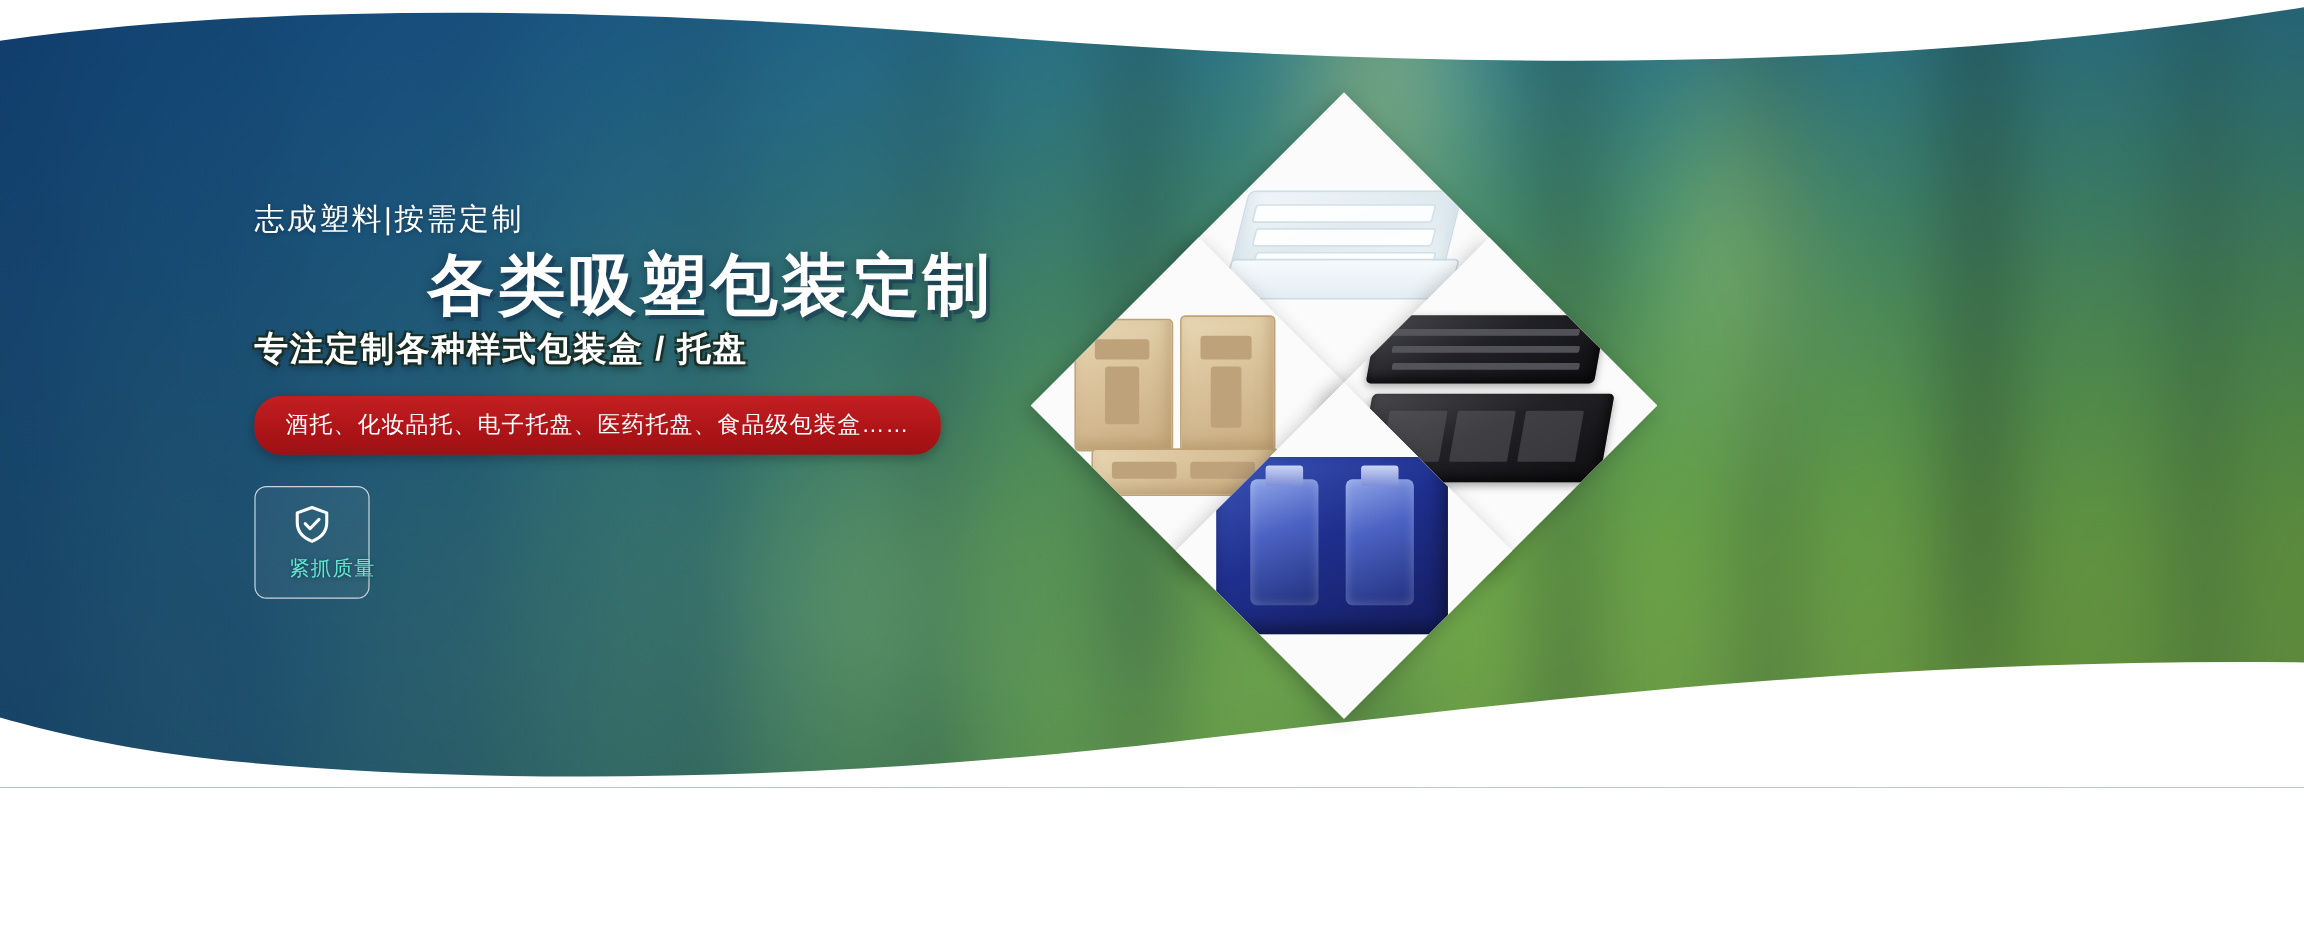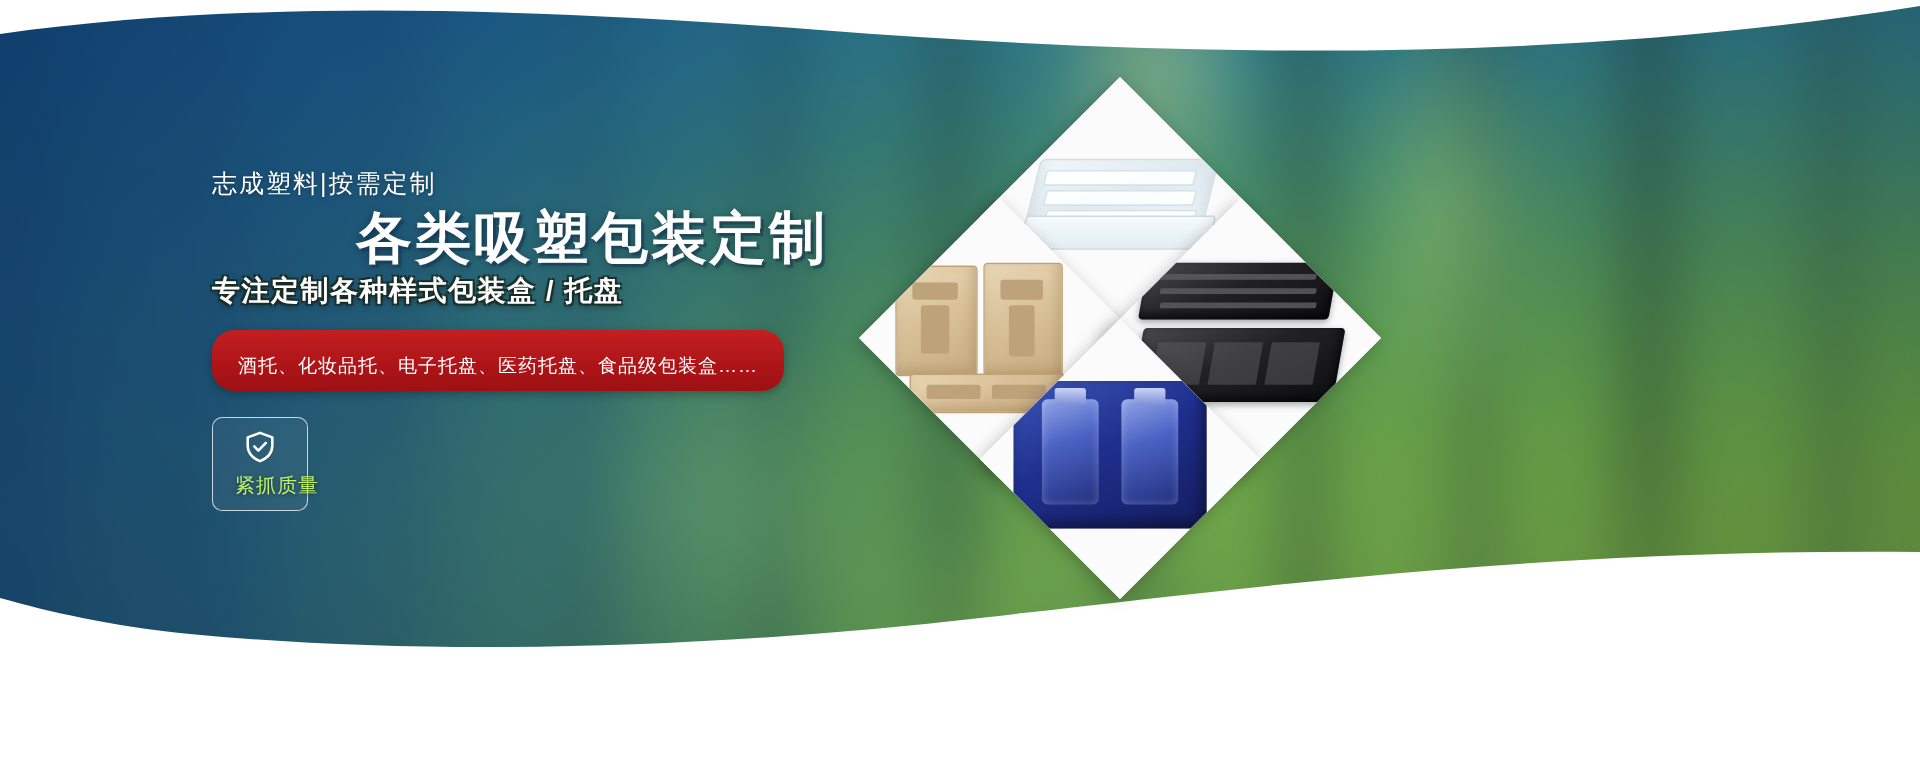--- a/index.html
+++ b/index.html
@@ -87,38 +87,38 @@
     white-space:nowrap;
     text-shadow:
       -2px -2px 0 rgba(25,45,35,.85),  2px -2px 0 rgba(25,45,35,.85),
       -2px  2px 0 rgba(25,45,35,.85),  2px  2px 0 rgba(25,45,35,.85),
        0 3px 6px rgba(0,0,0,.5);
   }
 
   
   .redpill{
     display:inline-block;margin-top:20px;
-    padding:23px 26px 12px;border-radius:22px;
+    padding:11px 26px 12px;border-radius:22px;
     background:linear-gradient(180deg,#c31f22 0%,#ad1417 60%,#9c1114 100%);
     box-shadow:0 3px 10px rgba(0,0,0,.28);
     font-size:19px;color:#ffffff;letter-spacing:1px;white-space:nowrap;
   }
 
   
   .badges{display:flex;gap:46px;margin-top:26px;}
   .badge{
     width:94px;height:92px;border:1px solid rgba(255,255,255,.75);
     border-radius:10px;
     display:flex;flex-direction:column;align-items:center;justify-content:center;
     gap:7px;background:rgba(255,255,255,.05);
   }
   .badge .ico{width:36px;height:36px;display:block;}
   .badge .ico svg{width:36px;height:36px;display:block;}
   .badge .lab{
-    font-size:20px;color:#bef264;letter-spacing:1px;white-space:nowrap;
+    font-size:17px;color:#5eead4;letter-spacing:1px;white-space:nowrap;
     text-shadow:0 1px 4px rgba(0,0,0,.45);
     margin-left:34px;
   }
 
   
   .collage{position:absolute;left:900px;top:118px;width:440px;height:440px;}
   .dia{
     position:absolute;width:198px;height:198px;
     transform:rotate(45deg);
     background:#ffffff;overflow:hidden;

